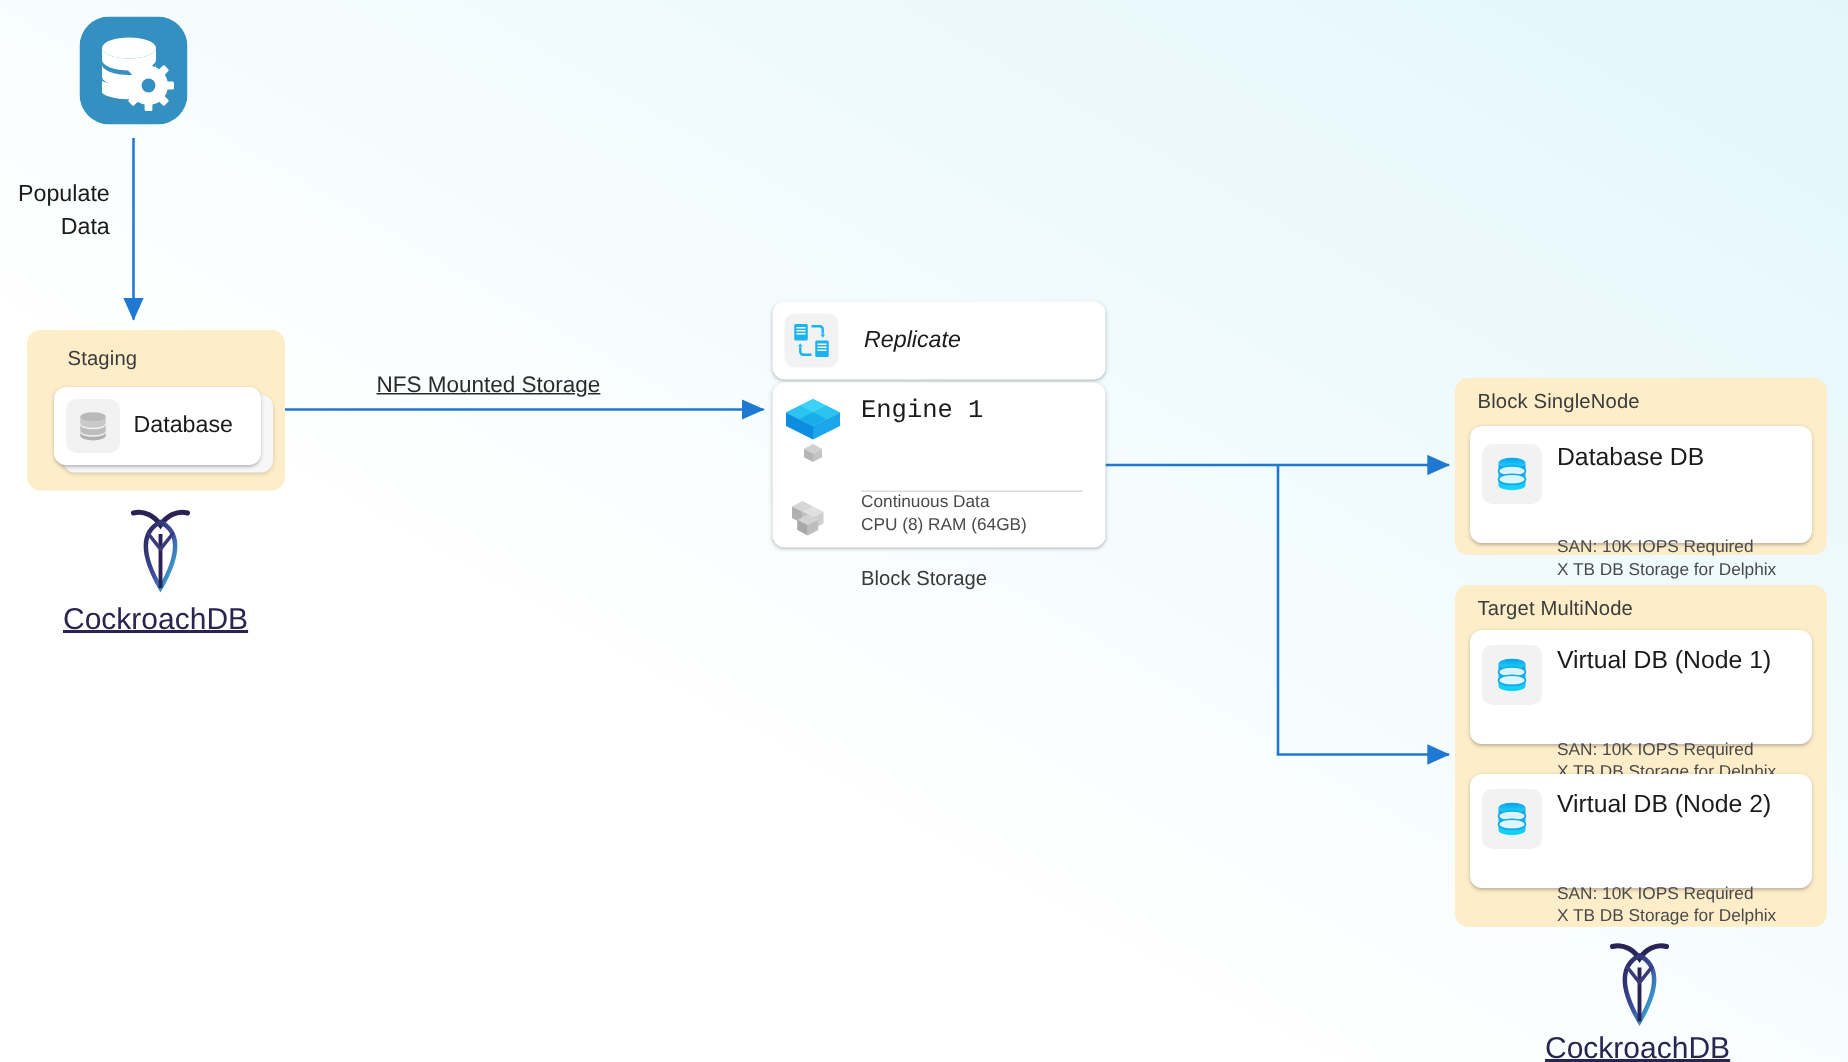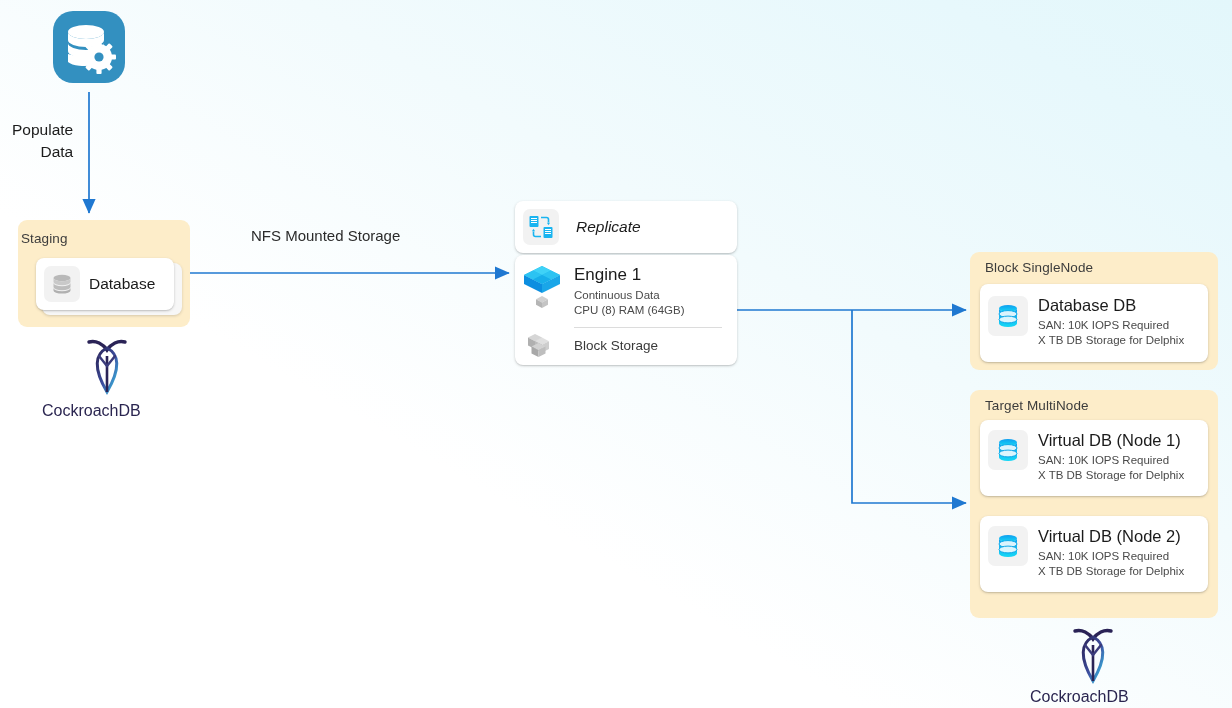--- a/index.html
+++ b/index.html
@@ -52,25 +52,25 @@
     background: #f2f2f2;
     border-radius: 7px;
     display: flex;
     align-items: center;
     justify-content: center;
   }
 
   
   .t-title      { position:absolute; font-size: 16.5px; color:#1b1b1b; white-space:nowrap; }
   .t-title-lg   { position:absolute; font-size: 17px;   color:#1b1b1b; white-space:nowrap; }
-  .t-sub        { position:absolute; font-size: 11.5px; color:#4a4a4a; white-space:nowrap; line-height:14.5px; }
+  .t-sub        { position:absolute; font-size: 11.5px; color:#4a4a4a; white-space:nowrap; line-height:14.5px;margin-top:40px; }
   .t-plain      { position:absolute; font-size: 15.5px; color:#1b1b1b; white-space:nowrap; }
   .t-edge       { position:absolute; font-size: 15px;   color:#2b2b2b; white-space:nowrap; }
   .t-edge-multi { position:absolute; font-size: 15.5px; color:#1b1b1b; line-height:22px; }
-  .t-brand      { position:absolute; font-size: 16px; color:#2a2550; white-space:nowrap; }
+  .t-brand      { position:absolute; font-size: 20px; color:#2a2550; white-space:nowrap;text-decoration:underline; }
   .divider {
     position: absolute;
     height: 1px;
     background: #dcdcdc;
   }
 </style>
 </head>
 <body>
 
 <div id="canvas">
@@ -137,21 +137,21 @@
       </g>
     </svg>
   </div>
 
   <div class="t-edge-multi" style="left:12px; top:119px;text-align:right;">
     <div>Populate</div>
     <div>Data</div>
   </div>
 
   <div class="group-box" style="left:18px; top:220px; width:172px; height:107px;"></div>
-  <div class="group-label" style="left:21px; top:231px;">Staging</div>
+  <div class="group-label" style="left:45px; top:231px;">Staging</div>
 
   <div class="card-shadow-behind" style="left:42px; top:263px; width:140px; height:52px;"></div>
   <div class="card" style="left:36px; top:258px; width:138px; height:52px;"></div>
   <div class="icon-tile" style="left:44px; top:266px; width:36px; height:36px;">
     <svg width="24" height="24" viewBox="0 0 24 24">
       <ellipse cx="12" cy="6" rx="8.5" ry="3.2" fill="#b9b9b9"></ellipse>
       <path d="M3.5,6 v4 a8.5,3.2 0 0 0 17,0 V6 a8.5,3.2 0 0 1 -17,0 z" fill="#c9c9c9"></path>
       <path d="M3.5,11 v4 a8.5,3.2 0 0 0 17,0 v-4 a8.5,3.2 0 0 1 -17,0 z" fill="#bdbdbd"></path>
       <path d="M3.5,16 v2.4 a8.5,3.2 0 0 0 17,0 V16 a8.5,3.2 0 0 1 -17,0 z" fill="#b0b0b0"></path>
     </svg>
@@ -161,21 +161,21 @@
   <div style="position:absolute; left:82px; top:336px; width:50px; height:62px;">
     <svg width="50" height="62" viewBox="0 0 50 62">
       <path d="M7,6 C14,4 21,8 25,14 C29,8 36,4 43,6" stroke="#2a2356" stroke-width="3.4" fill="none" stroke-linecap="round"></path>
       <path d="M25,12 C13,18 11,32 25,56 C39,32 37,18 25,12 Z" fill="none" stroke="url(#roachGrad)" stroke-width="3"></path>
       <path d="M25,20 L25,56" stroke="#2a2356" stroke-width="2.6" fill="none"></path>
       <path d="M17,20 L25,30 L33,20" stroke="#3a3a7a" stroke-width="2.4" fill="none" stroke-linecap="round"></path>
     </svg>
   </div>
   <div class="t-brand" style="left:42px; top:402px;">CockroachDB</div>
 
-  <div class="t-edge" style="left:251px; top:227px;">NFS Mounted Storage</div>
+  <div class="t-edge" style="left:251px; top:248px;text-decoration:underline;">NFS Mounted Storage</div>
 
   <div class="card" style="left:515px; top:201px; width:222px; height:52px;"></div>
   <div class="icon-tile" style="left:523px; top:209px; width:36px; height:36px;">
     <svg width="26" height="26" viewBox="0 0 26 26">
       <rect x="1.5" y="2" width="9" height="11" rx="1" fill="#19b4f0"></rect>
       <rect x="3" y="4" width="6" height="1" fill="#ffffff"></rect>
       <rect x="3" y="6" width="6" height="1" fill="#ffffff"></rect>
       <rect x="3" y="8" width="6" height="1" fill="#ffffff"></rect>
       <rect x="15.5" y="13" width="9" height="11" rx="1" fill="#19b4f0"></rect>
       <rect x="17" y="15" width="6" height="1" fill="#ffffff"></rect>
@@ -204,21 +204,21 @@
         <path d="M2,9 L20,18 L20,27 L2,18 Z" fill="#0c8ee0"></path>
         <path d="M38,9 L20,18 L20,27 L38,18 Z" fill="#1aa6e8"></path>
 
         <path d="M20,0 L29,4.5 L20,9 L11,4.5 Z" fill="#3fd2f7"></path>
         <path d="M29,4.5 L38,9 L29,13.5 L20,9 Z" fill="#2cc3f2"></path>
         <path d="M11,4.5 L20,9 L11,13.5 L2,9 Z" fill="#2cc3f2"></path>
         <path d="M20,9 L29,13.5 L20,18 L11,13.5 Z" fill="#17aeea"></path>
       </g>
     </svg>
   </div>
-  <div class="t-title-lg" style="left:574px; top:265px;">Engine 1</div>
+  <div class="t-title-lg" style="left:574px; top:265px;font-family:Liberation Mono, monospace;">Engine 1</div>
   <div class="t-sub" style="left:574px; top:288px;">Continuous Data</div>
   <div class="t-sub" style="left:574px; top:303px;text-align:center;">CPU (8) RAM (64GB)</div>
   <div class="divider" style="left:574px; top:327px; width:148px;"></div>
 
   <div style="position:absolute; left:524px; top:331px; width:36px; height:32px;">
     <svg width="36" height="32" viewBox="0 0 36 32">
       <g transform="translate(4,3)">
         <path d="M7,0 L14,3.6 L7,7.2 L0,3.6 Z" fill="#d6d6d6"></path>
         <path d="M0,3.6 L7,7.2 L7,15 L0,11.4 Z" fill="#b0b0b0"></path>
         <path d="M14,3.6 L7,7.2 L7,15 L14,11.4 Z" fill="#c4c4c4"></path>

